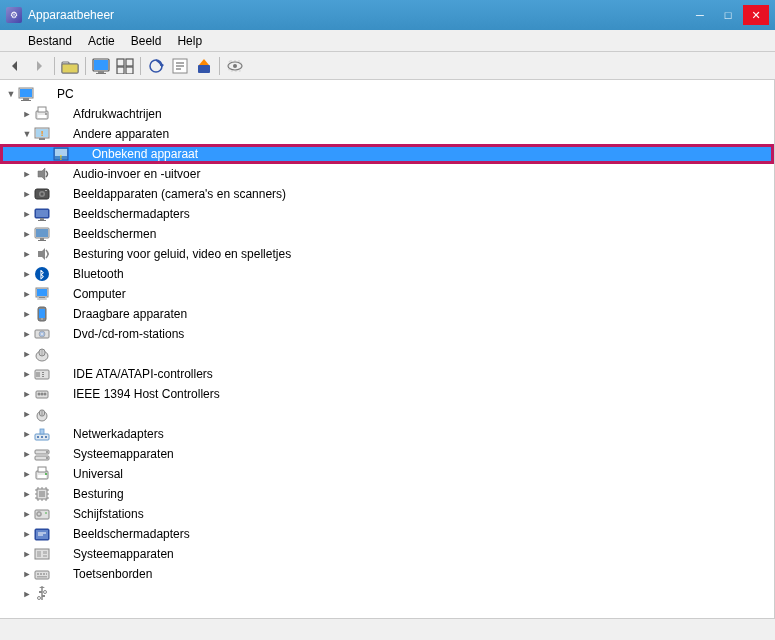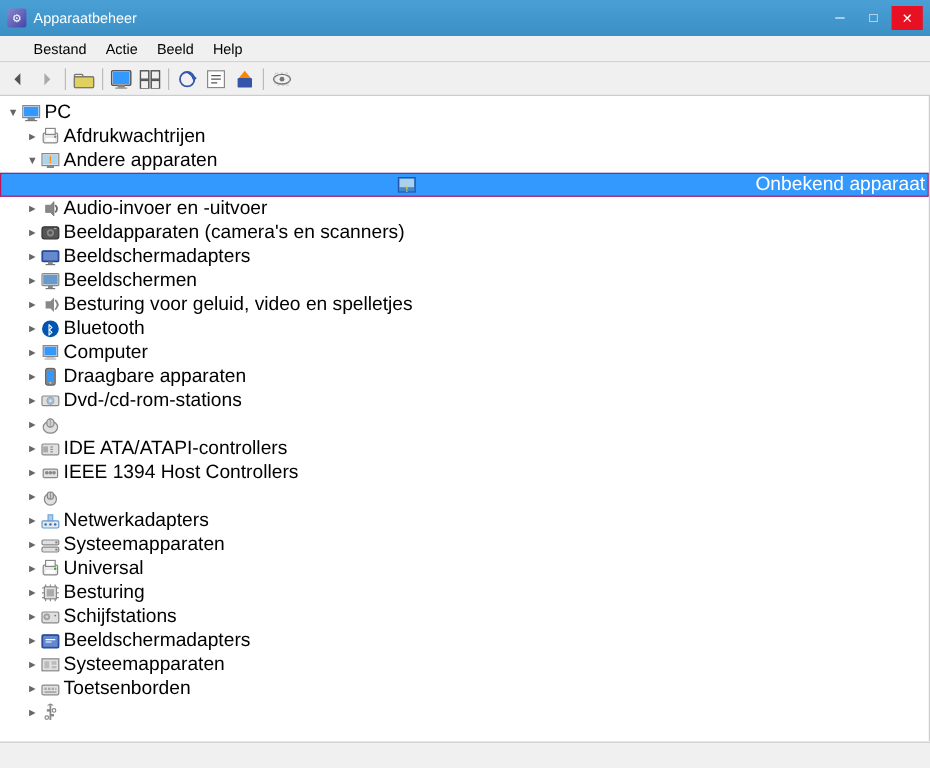--- a/index.html
+++ b/index.html
@@ -151,21 +151,22 @@
       height: 16px;
       margin-right: 3px;
       display: flex;
       align-items: center;
       justify-content: center;
       flex-shrink: 0;
       font-size: 13px;
     }
 
     .item-label {
-      font-size: 16px;
+      font-size: 12px;
+      margin-left: 20px;
     }
 
     
     .indent-0 { padding-left: 4px; }
     .indent-1 { padding-left: 20px; }
     .indent-2 { padding-left: 36px; }
 
     
     .status-bar {
       height: 22px;
@@ -310,21 +311,21 @@
         <svg width="16" height="16" viewBox="0 0 16 16">
           <rect x="1" y="2" width="14" height="10" fill="#e8e8e8" stroke="#888" stroke-width="1"></rect>
           <rect x="2" y="3" width="12" height="8" fill="#aad4f0"></rect>
           <rect x="5" y="12" width="6" height="2" fill="#888"></rect>
           <text x="8" y="10" text-anchor="middle" font-size="8" fill="#ff8800" font-weight="bold">!</text>
         </svg>
       </span>
       <span class="item-label">Andere apparaten</span>
     </div>
 
-    <div class="tree-item indent-2" style="padding-left:36px; background:#3399ff; color:white; border:1px solid #be185d;justify-content:space-between;">
+    <div class="tree-item indent-2" style="padding-left:36px; background:#3399ff; color:white; border:3px solid #be185d;">
       <span class="expand-btn empty" style="visibility:hidden;">►</span>
       <span class="item-icon">
         <svg width="16" height="16" viewBox="0 0 16 16">
           <rect x="1" y="2" width="14" height="12" fill="#4488cc" stroke="#2255aa" stroke-width="1"></rect>
           <rect x="2" y="3" width="12" height="7" fill="#aad0f0"></rect>
           <text x="8" y="14" text-anchor="middle" font-size="7" fill="#ffcc00" font-weight="bold">!</text>
         </svg>
       </span>
       <span class="item-label" style="color:white;">Onbekend apparaat</span>
     </div>

